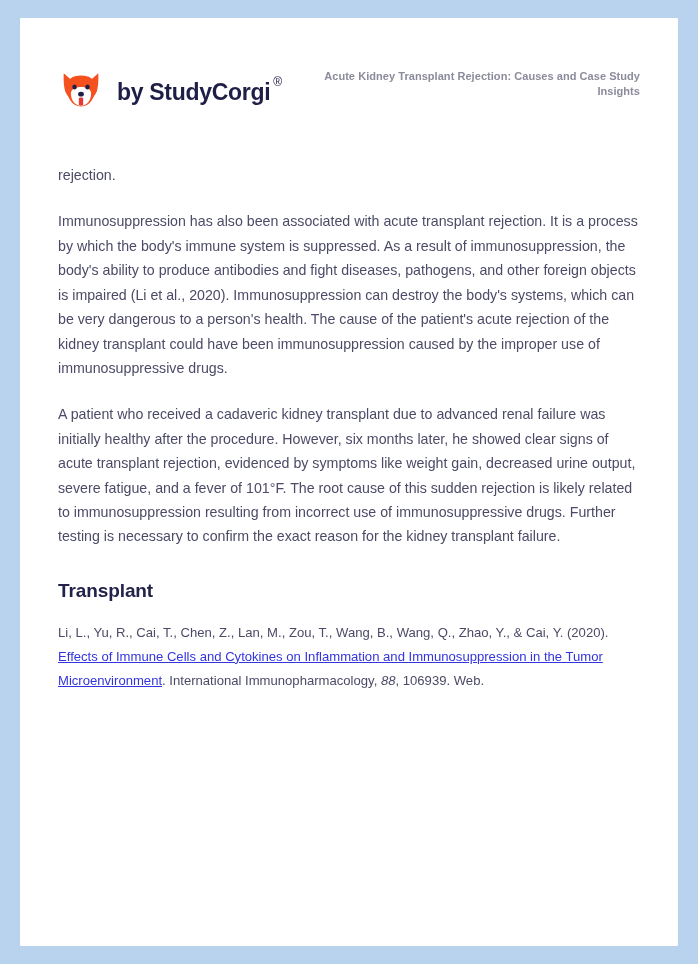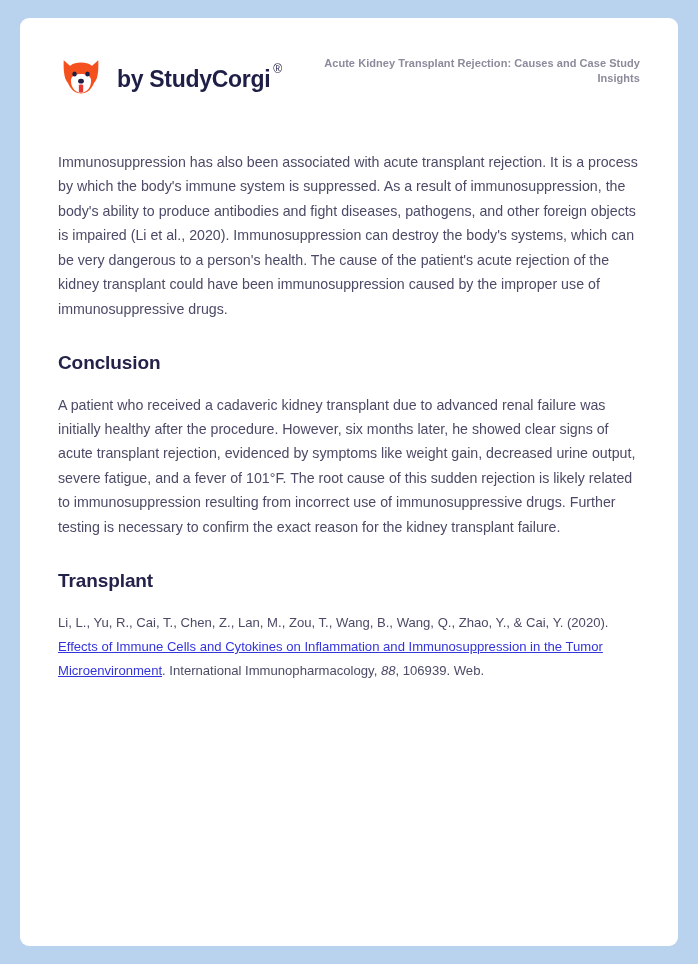--- a/index.html
+++ b/index.html
@@ -17,22 +17,22 @@
     background: #b9d3ee;
     display: flex;
     align-items: flex-start;
     justify-content: center;
     padding: 18px 20px 18px 20px;
   }
   .page-sheet {
     width: 658px;
     height: 928px;
     background: #ffffff;
-    border-radius: 9px;
-    padding: 26px 38px 0 38px;
+    border-radius: 1px;
+    padding: 39px 38px 0 38px;
     position: relative;
     overflow: hidden;
   }
 
   
   .doc-header {
     display: flex;
     align-items: flex-start;
     justify-content: space-between;
     gap: 18px;
@@ -148,24 +148,24 @@
       </div>
 
       <div class="header-meta">
         <p class="header-title">Acute Kidney Transplant Rejection: Causes and Case Study Insights</p>
       </div>
 
     </div>
 
     <div class="doc-body">
 
+      <p class="para">rejection.</p>
 
       <p class="para">Immunosuppression has also been associated with acute transplant rejection. It is a process by which the body's immune system is suppressed. As a result of immunosuppression, the body's ability to produce antibodies and fight diseases, pathogens, and other foreign objects is impaired (Li et al., 2020). Immunosuppression can destroy the body's systems, which can be very dangerous to a person's health. The cause of the patient's acute rejection of the kidney transplant could have been immunosuppression caused by the improper use of immunosuppressive drugs.</p>
 
-      <h2 class="section-heading">Conclusion</h2>
 
       <p class="para">A patient who received a cadaveric kidney transplant due to advanced renal failure was initially healthy after the procedure. However, six months later, he showed clear signs of acute transplant rejection, evidenced by symptoms like weight gain, decreased urine output, severe fatigue, and a fever of 101°F. The root cause of this sudden rejection is likely related to immunosuppression resulting from incorrect use of immunosuppressive drugs. Further testing is necessary to confirm the exact reason for the kidney transplant failure.</p>
 
       <h2 class="section-heading">Transplant</h2>
 
       <p class="reference-entry"><span>Li, L., Yu, R., Cai, T., Chen, Z., Lan, M., Zou, T., Wang, B., Wang, Q., Zhao, Y., &amp; Cai, Y. (2020). </span><a class="ref-link" href="#">Effects of Immune Cells and Cytokines on Inflammation and Immunosuppression in the Tumor Microenvironment</a><span>. </span><span class="ref-italic">International Immunopharmacology</span><span>, </span><span class="ref-volume">88</span><span>, 106939. Web.</span></p>
 
     </div>
 
   </div>

